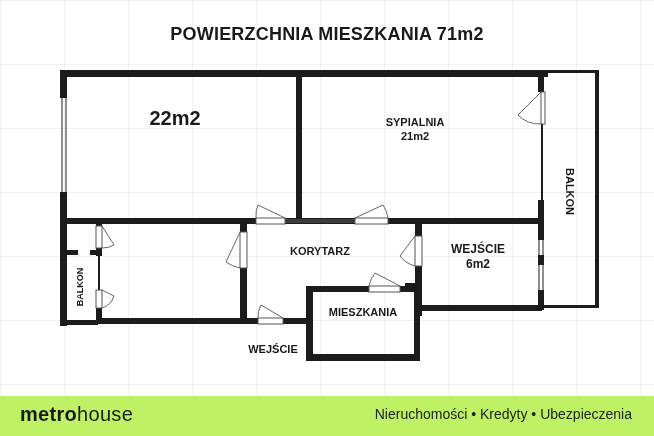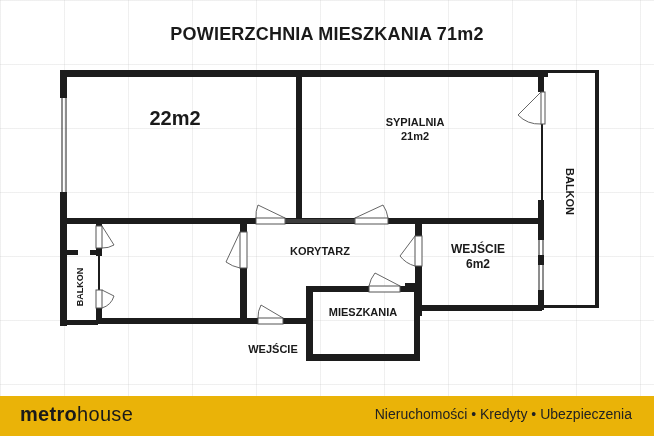--- a/index.html
+++ b/index.html
@@ -13,21 +13,21 @@
   }
   .plan-title { position: absolute; left: 0; top: 24px; width: 654px; text-align: center; font-weight: bold; font-size: 18px; color: #1a1a1a; letter-spacing: 0.2px; }
   svg.plan { position: absolute; left: 0; top: 0; }
   .room-label { position: absolute; text-align: center; font-weight: bold; color: #1a1a1a; line-height: 1.25; }
   .room-label .name, .room-label .area { display: block; }
   .lg { font-size: 20px; }
   .md { font-size: 11px; }
   .sm { font-size: 12px; }
   .xs { font-size: 11px; }
   .vert { position: absolute; font-weight: bold; color: #1a1a1a; font-size: 11px; white-space: nowrap; transform-origin: center; }
-  .footer { position: absolute; left: 0; top: 396px; width: 654px; height: 40px; background: #eab308; }
+  .footer { position: absolute; left: 0; top: 396px; width: 654px; height: 40px; background: #bef264; }
   .brand { position: absolute; left: 20px; top: 7px; font-size: 20px; color: #1a1a1a; letter-spacing: 0.3px; }
   .brand .b1 { font-weight: bold; }
   .brand .b2 { font-weight: normal; }
   .tagline { position: absolute; right: 22px; top: 10px; font-size: 14px; color: #222; }
 </style>
 </head>
 <body>
 
 <div class="canvas">
 

